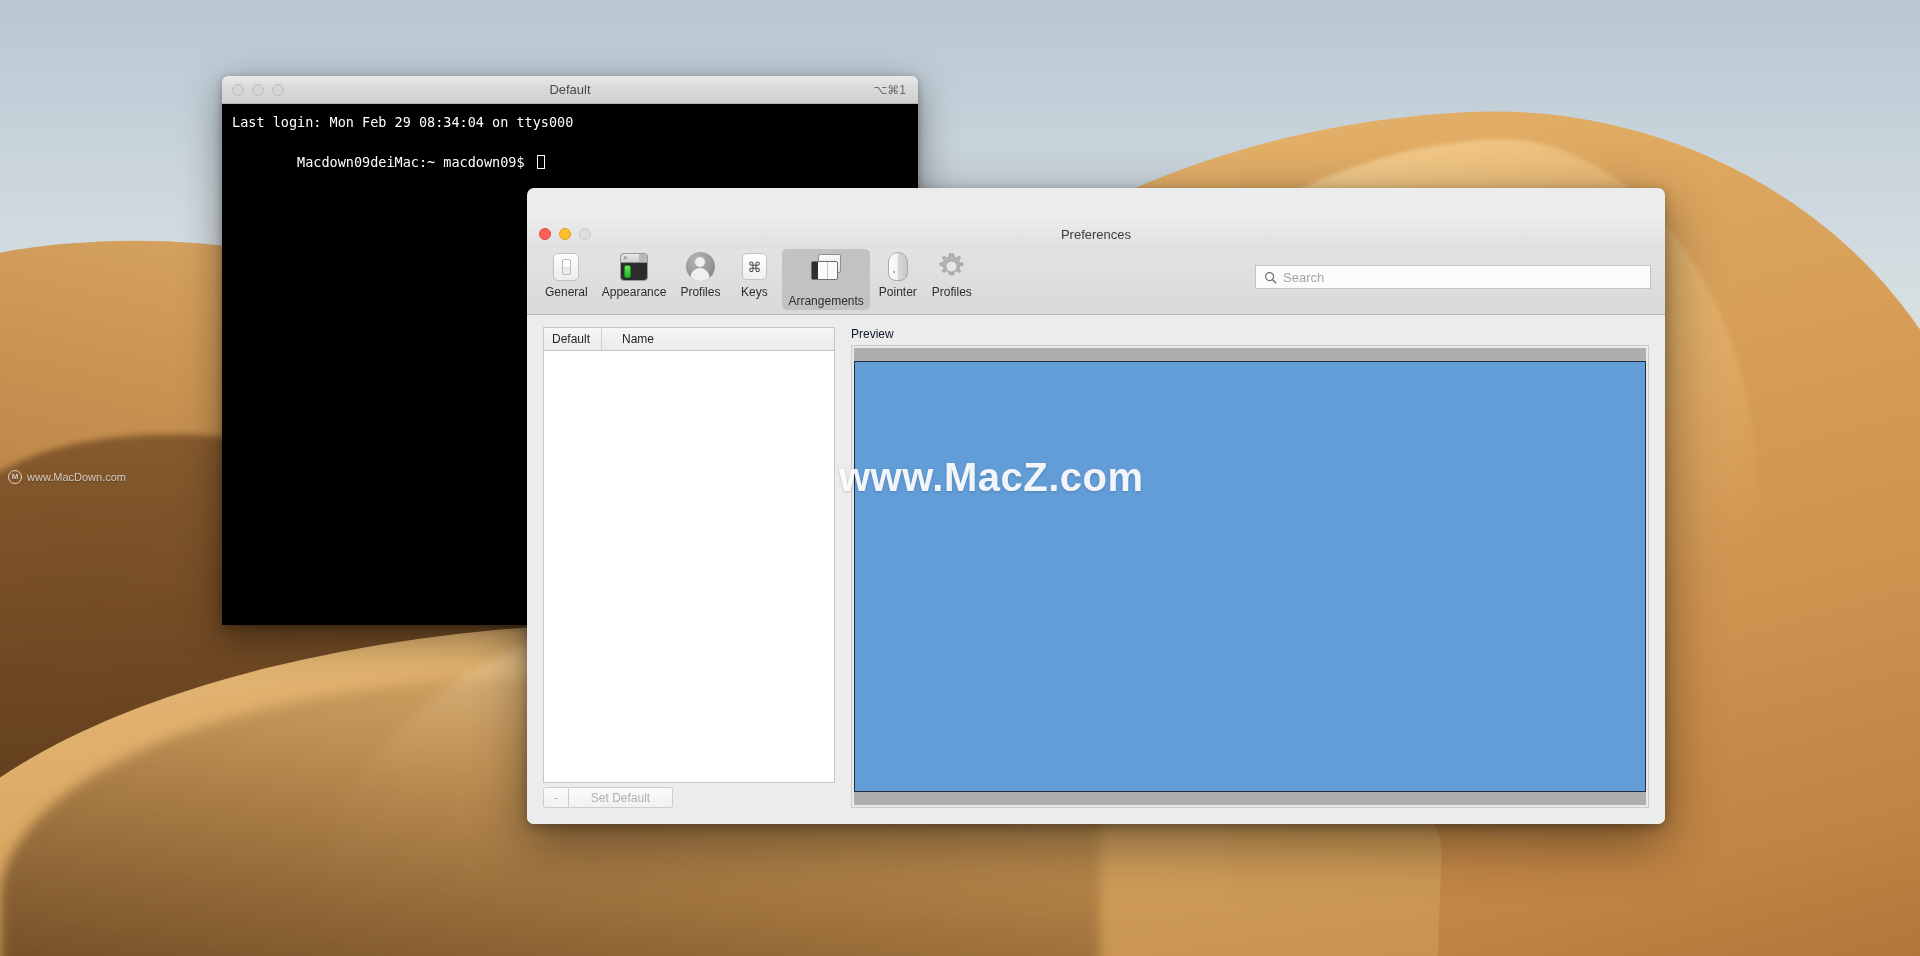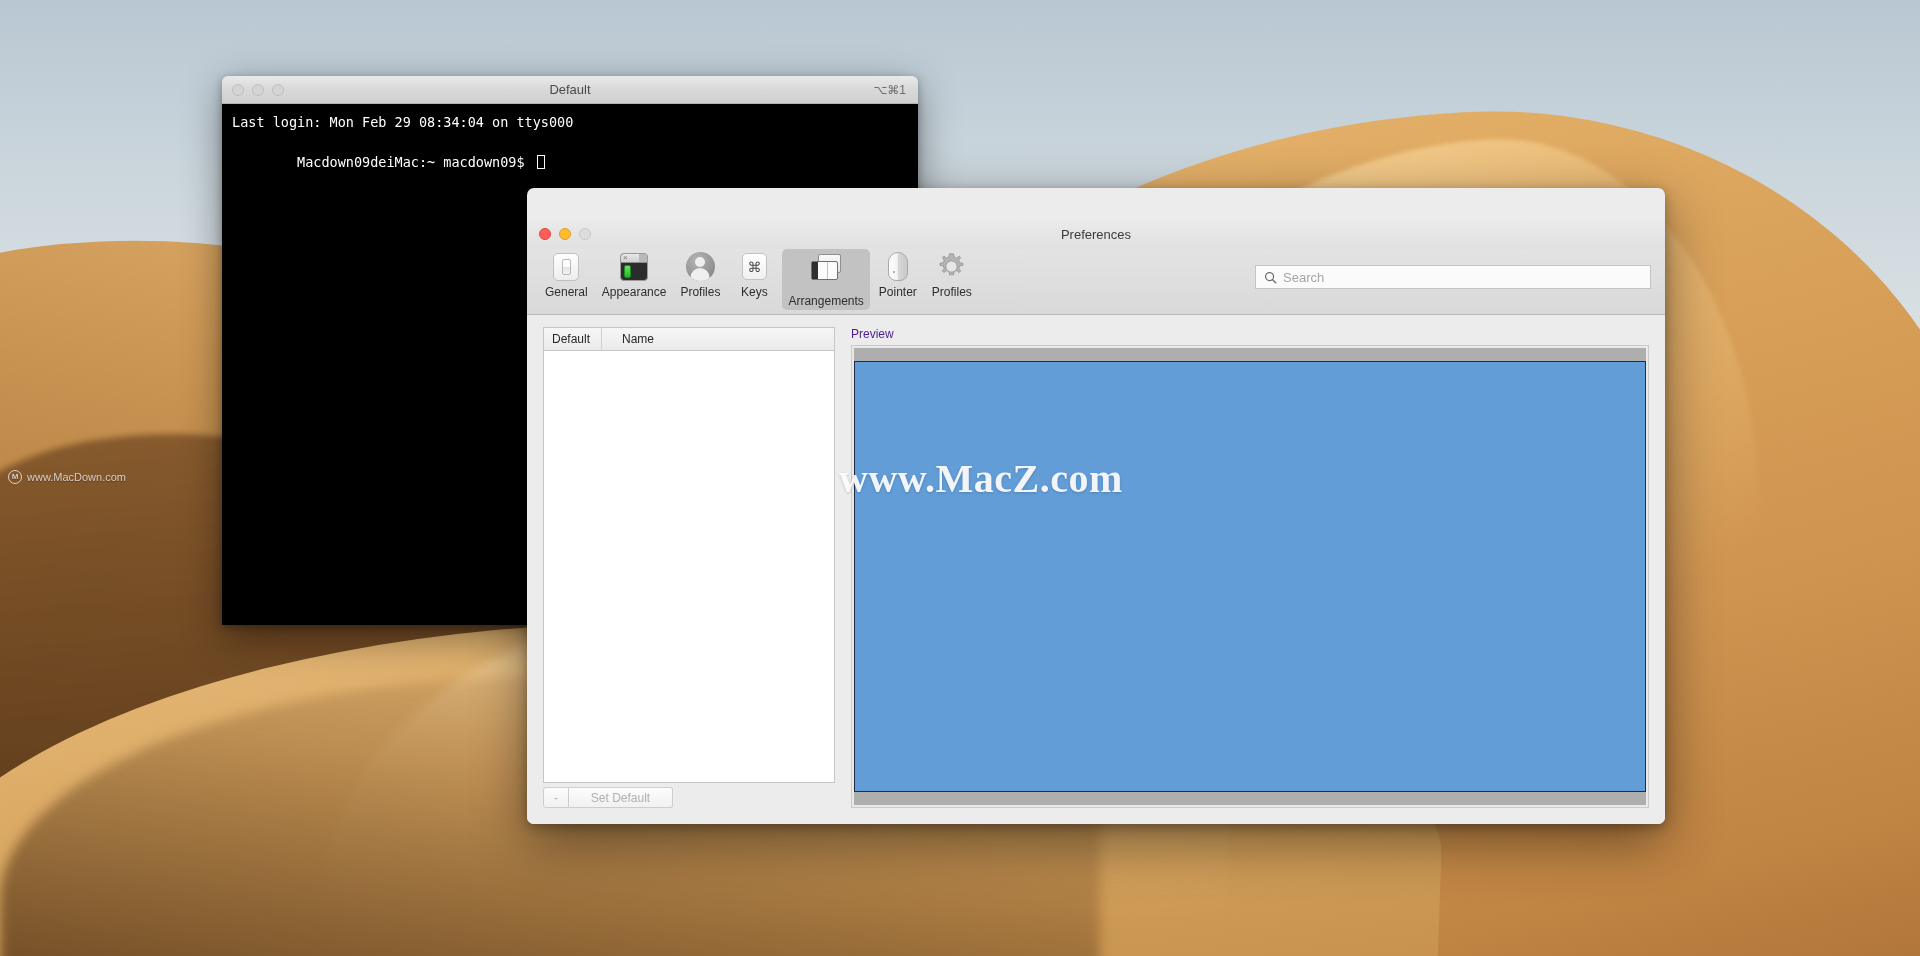--- a/index.html
+++ b/index.html
@@ -281,21 +281,21 @@
     height:21px; border:1px solid #cdcdcd; border-radius:3px;
     background:linear-gradient(180deg,#fcfcfc,#f1f1f1);
     font-size:12px; color:#b0b0b0; display:flex;
     align-items:center; justify-content:center;
     font-family:"Liberation Sans", sans-serif;
   }
   .btn.minus{ width:26px; border-radius:3px 0 0 3px; }
   .btn.setdefault{ width:100px; border-left:none; border-radius:0 3px 3px 0; padding:0 10px; width:auto; min-width:104px; }
 
   .right-col{ flex:1; display:flex; flex-direction:column; }
-  .preview-label{ font-size:12px; color:#4c1d95; margin-bottom:4px; }
+  .preview-label{ font-size:12px; color:#0f172a; margin-bottom:4px; }
   .preview-frame{
     flex:1; background:#e9e9e9; border:1px solid #cbcbcb;
     padding:2px; display:flex; flex-direction:column;
   }
   .preview-band{ height:13px; background:#aeaeae; }
   .preview-screen{
     flex:1; background:#629dd8; border:1.5px solid #1e2d44;
   }
 
   
@@ -305,21 +305,21 @@
     pointer-events:none; z-index:50;
   }
   .wm-macz .logo{
     width:42px; height:42px; border-radius:50%;
     border:2.5px solid rgba(255,255,255,.82);
     display:flex; align-items:center; justify-content:center;
     color:rgba(255,255,255,.88); font-size:22px; font-weight:bold;
     font-family:"Liberation Serif", serif;
   }
   .wm-macz .txt{
-    font-family:Liberation Serif, serif;
+    font-family:Liberation Sans, sans-serif;
     font-size:40px; color:rgba(255,255,255,.92); font-weight:bold;
     letter-spacing:.5px;
     text-shadow:0 1px 3px rgba(0,0,0,.18);
   }
 </style>
 </head>
 <body>
 
 <div id="desktop">
   <div class="wp-sky"></div>

